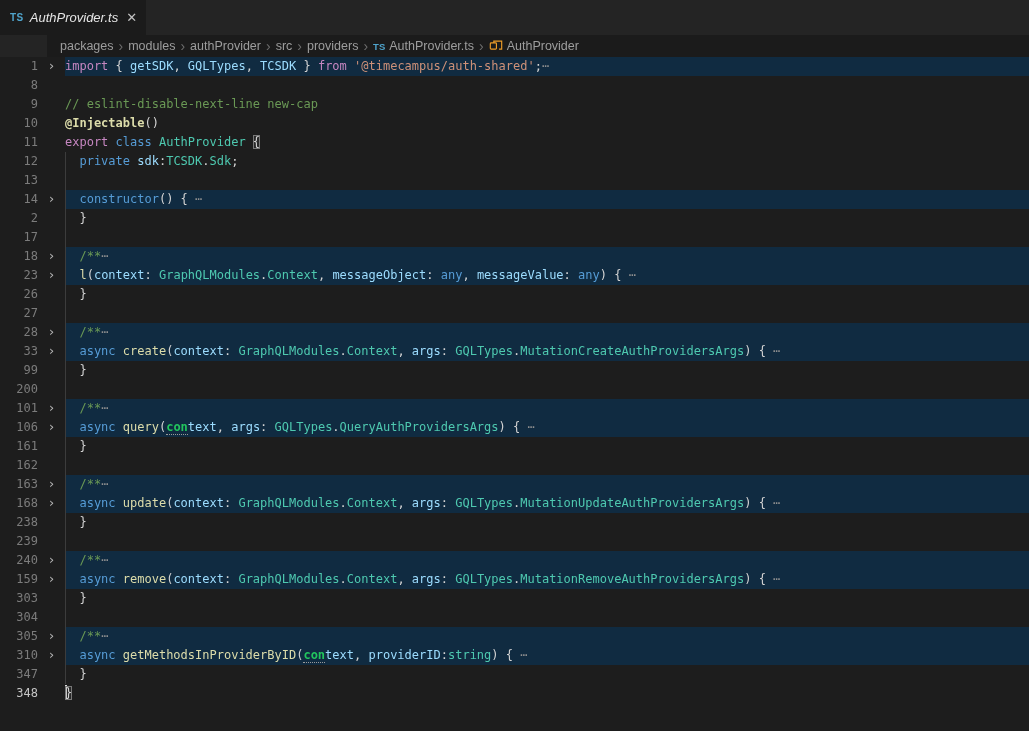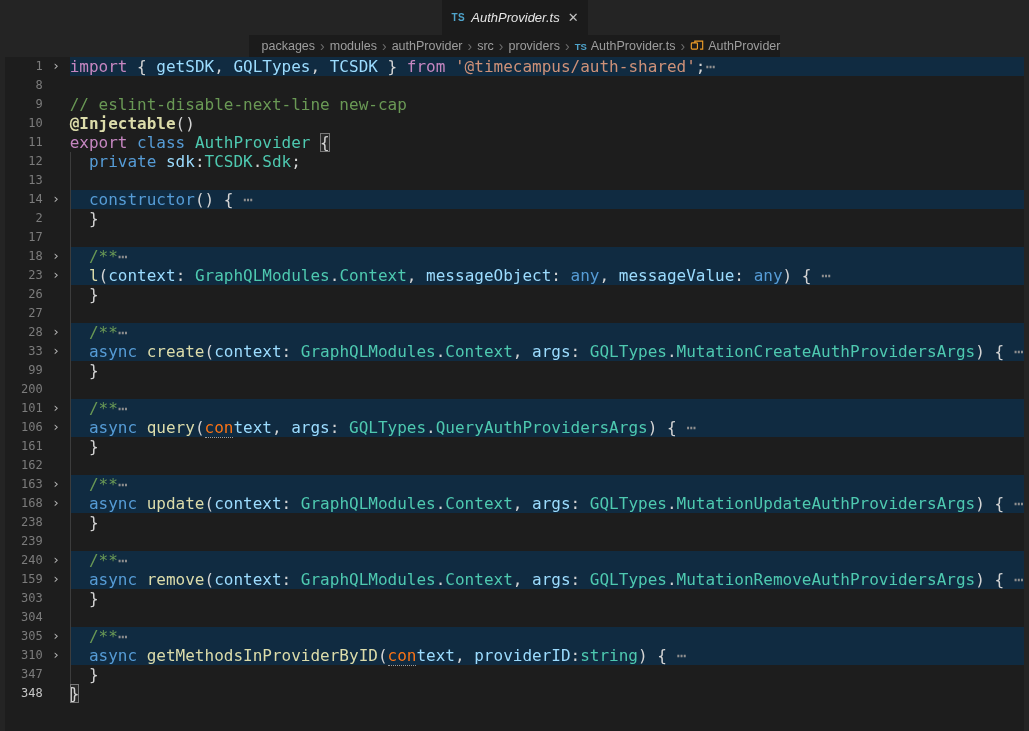--- a/index.html
+++ b/index.html
@@ -1,62 +1,62 @@
 <!DOCTYPE html>
 <html><head>
 <meta charset="utf-8">
 <style>
   * { margin:0; padding:0; box-sizing:border-box; }
   html,body { width:1029px; height:731px; overflow:hidden; background:#242424;
     font-family:"Liberation Sans", sans-serif; }
-  .app { width:1029px; height:731px; display:flex; flex-direction:column;align-items:center; }
+  .app { width:1029px; height:731px; display:flex; flex-direction:column; }
 
   
   .tabbar { height:35px; background:#242424; display:flex; flex-shrink:0; }
   .tab { width:146px; height:35px; background:#1b1b1b; display:flex; align-items:center;
     padding:0 10px; gap:6px; cursor:pointer; }
   .ts-badge { color:#4fa4cc; font-weight:bold; font-size:10px; letter-spacing:.5px; }
   .tab-title { color:#e6e6e6; font-style:italic; font-size:13px; white-space:nowrap; }
   .tab-close { color:#c2c2c2; font-size:13px; margin-left:auto; padding:0 2px; }
 
   
   .breadcrumb { height:22px; background:#1b1b1b; display:flex; align-items:center;
-    padding-left:13px; font-size:12.5px; color:#9d9d9d; flex-shrink:0; }
+    padding-left:13px; font-size:12.5px; color:#9d9d9d; flex-shrink:0;margin-left:47px; }
   .bc-item { display:flex; align-items:center; gap:4px; cursor:pointer; white-space:nowrap; }
   .bc-sep { color:#6d6d6d; font-size:14px; padding:0 5px; line-height:1; }
   .bc-ts { color:#4fa4cc; font-weight:bold; font-size:9.5px; }
   .bc-class-icon { display:inline-block; width:14px; height:14px; }
 
   
   .editor { flex:1; background:#1d1d1d; display:flex; flex-direction:column; overflow:hidden; }
   .row { height:19px; display:flex; flex-shrink:0; }
   .gutter { width:65px; flex-shrink:0; display:flex; background:#1d1d1d; }
   .num { width:38px; text-align:right; font-family:"DejaVu Sans Mono", monospace;
     font-size:12px; line-height:19px; color:#7c7c7c; }
   .row.active .num { color:#c6c6c6; }
   .fold { width:27px; text-align:center; color:#b5b5b5; font-size:13px; line-height:18px;
     font-family:"DejaVu Sans", sans-serif; cursor:pointer; }
   .code { flex:1; position:relative; font-family:"DejaVu Sans Mono", monospace;
-    font-size:16px; line-height:19px; white-space:pre; color:#d4d4d4; cursor:text; }
+    font-size:12px; line-height:19px; white-space:pre; color:#d4d4d4; cursor:text; }
   .row.hl .code { background:#102b41; }
   .row.g .code::before { content:""; position:absolute; left:0; top:0; bottom:0;
     width:1px; background:#3c3c3c; }
 
   
   .tok-kw1 { color:#C586C0; }
   .tok-kw2 { color:#569CD6;margin-top:16px; }
   .tok-type { color:#4EC9B0; }
   .tok-fn  { color:#DCDCAA; }
   .tok-dec { color:#DCDCAA;font-weight:bold; }
   .tok-var { color:#9CDCFE; }
   .tok-str { color:#CE9178; }
   .tok-com { color:#6A9955; }
   .tok-pun { color:#d4d4d4; }
   .tok-ell { color:#8f8f8f; letter-spacing:1px; }
-  .tok-hint { color:#f97316; border-bottom:1px dotted #9a9a9a; }
+  .tok-hint { color:#22c55e; border-bottom:1px dotted #9a9a9a;font-weight:bold; }
   .tok-brkt { color:#d4d4d4; outline:1px solid #787878; outline-offset:-1px;
     background:rgba(110,110,110,.14); }
   .tok-cur { display:inline-block; width:0; border-left:2px solid #d8d8d8;
     height:15px; vertical-align:-3px; margin-right:-2px; }
 </style>
 </head>
 <body>
 
 <div class="app">
 

